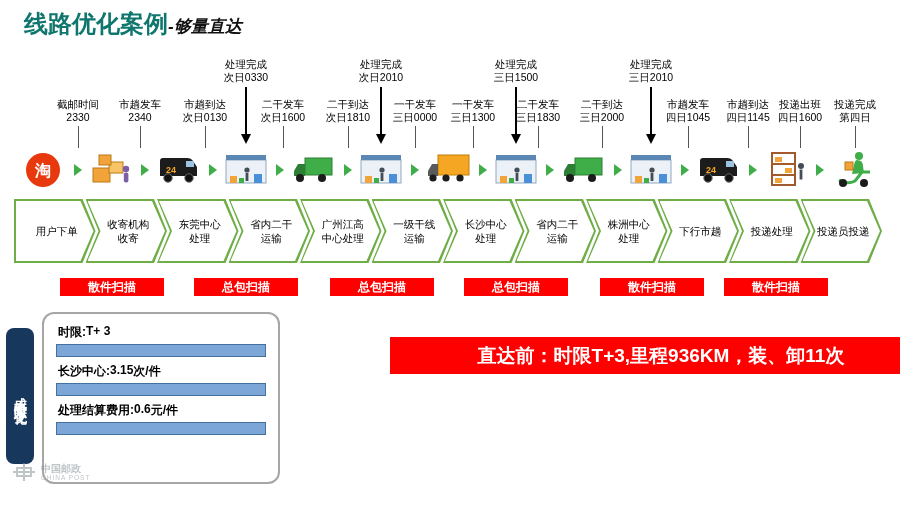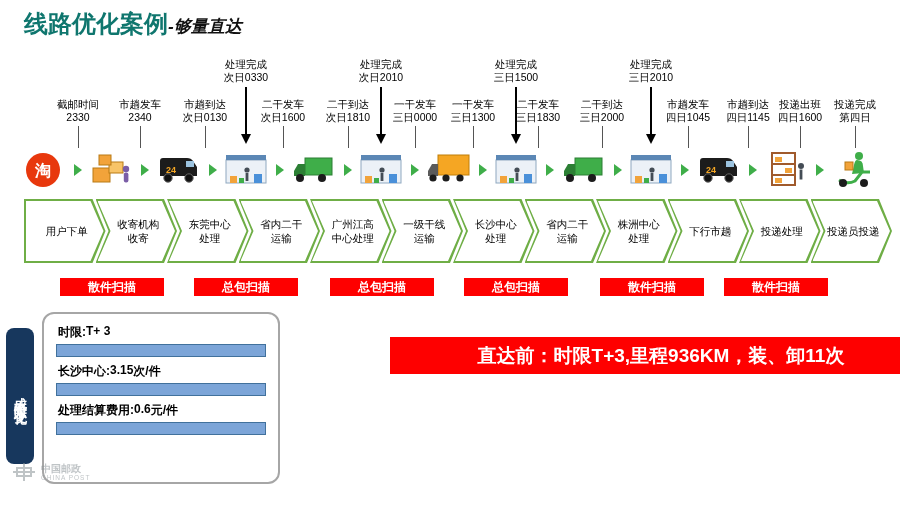--- a/index.html
+++ b/index.html
@@ -18,21 +18,21 @@
   .arrowline { position:absolute; top:87px; width:2px; height:48px; background:#000; }
   .arrowhead { position:absolute; top:134px; width:0; height:0;
     border-left:5px solid transparent; border-right:5px solid transparent; border-top:10px solid #000; }
 
   .icon { position:absolute; top:149px; width:46px; height:44px; }
   .icon svg { width:46px; height:42px; display:block; }
 
   .flow-arrow { position:absolute; top:164px; width:0; height:0;
     border-left:8px solid #3FAE49; border-top:6px solid transparent; border-bottom:6px solid transparent; }
 
-  .chevrow { position:absolute; left:12px; top:199px; width:880px; height:64px; display:flex;padding-left:12px; }
+  .chevrow { position:absolute; left:2px; top:199px; width:880px; height:64px; display:flex;padding-left:12px; }
   .chev { flex:1; position:relative; height:64px; margin-left:-10px; }
   .chev:first-child { margin-left:0; }
   .chev .bg { position:absolute; inset:0; background:#6FAE46;
     clip-path:polygon(0 0, calc(100% - 13px) 0, 100% 50%, calc(100% - 13px) 100%, 0 100%, 13px 50%); }
   .chev .fg { position:absolute; inset:2px; background:#fff;
     clip-path:polygon(0 0, calc(100% - 13px) 0, 100% 50%, calc(100% - 13px) 100%, 0 100%, 13px 50%); }
   .chev.first .bg, .chev.first .fg {
     clip-path:polygon(0 0, calc(100% - 13px) 0, 100% 50%, calc(100% - 13px) 100%, 0 100%); }
   .chev .label { position:relative; z-index:2; height:100%; display:flex; flex-direction:column;
     align-items:center; justify-content:center; font-size:10.5px; line-height:1.35; text-align:center;

